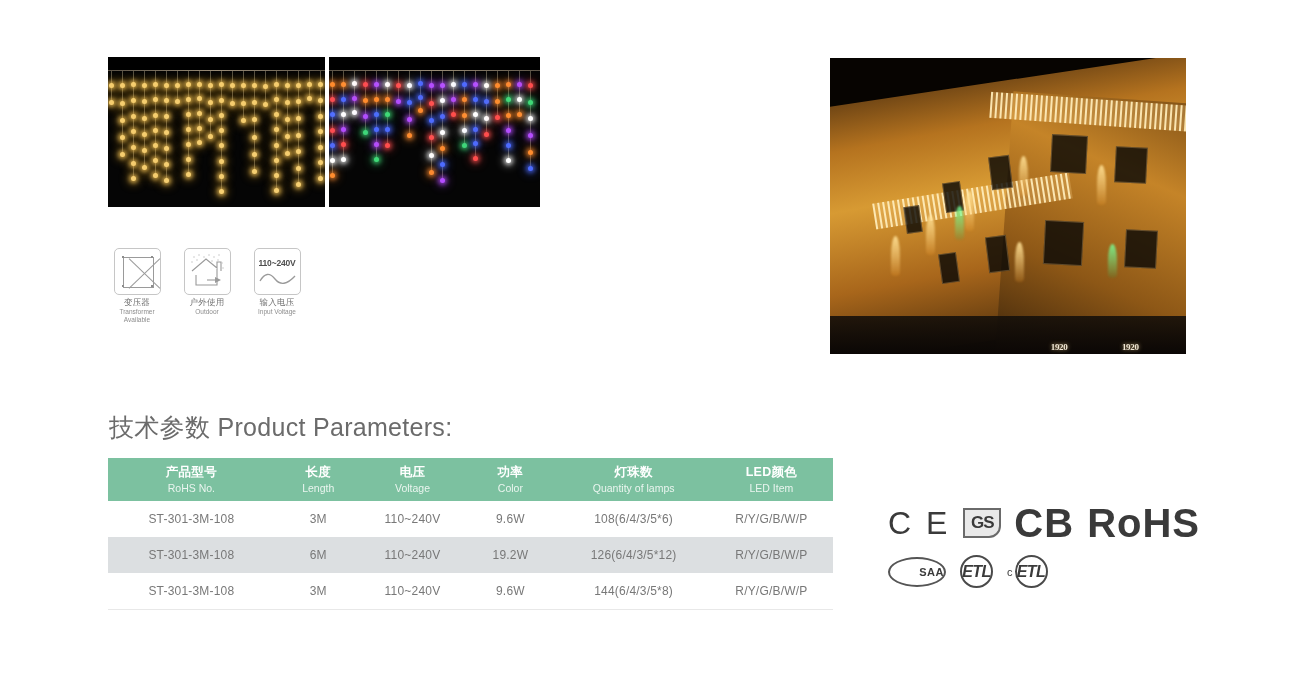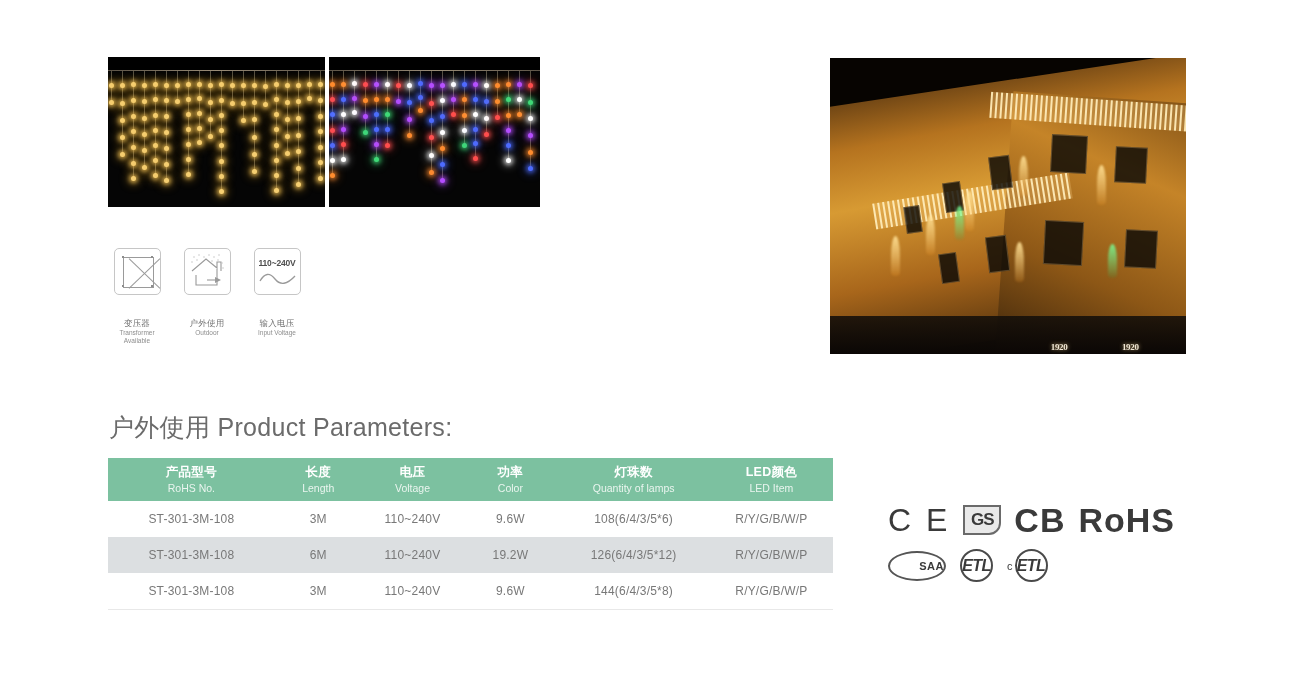--- a/index.html
+++ b/index.html
@@ -39,21 +39,21 @@
   }
 
   
   .features { position: absolute; left: 110px; top: 248px; display: flex; gap: 16px; }
   .feature { width: 54px; text-align: center; }
   .fbox {
     width: 47px; height: 47px; margin: 0 auto;
     border: 1px solid #c6c6c6; border-radius: 5px; background: #fff;
     position: relative;
   }
-  .fcap-cn { margin-top: 23px; font-size: 8.5px; color: #6f6f6f; line-height: 1.25; letter-spacing: .2px; }
+  .fcap-cn { margin-top: 2px; font-size: 8.5px; color: #6f6f6f; line-height: 1.25; letter-spacing: .2px; }
   .fcap-en { font-size: 6.5px; color: #8d8d8d; line-height: 1.3; }
 
   
   .xbox { position: absolute; left: 8px; top: 8px; width: 31px; height: 31px; border: 1px solid #9a9a9a; }
   .xbox:before, .xbox:after {
     content: ""; position: absolute; left: -1px; top: 50%; width: 43px; height: 1px;
     background: #9a9a9a; transform-origin: center;
   }
   .xbox:before { transform: rotate(44deg); }
   .xbox:after  { transform: rotate(-44deg); }
@@ -131,21 +131,21 @@
     letter-spacing: .2px; white-space: nowrap;
   }
   .tbl tbody tr.alt td { background: #dcdfe1; }
   .tbl tbody tr:last-child td { border-bottom: 1px solid #e8e8e8; }
 
   
   .certs { position: absolute; left: 888px; top: 503px; }
   .cert-row { display: flex; align-items: center; }
   .cert-row.r1 { gap: 13px; }
   .cert-row.r2 { gap: 14px; margin-top: 12px; }
-  .cert-txt { font-size: 34px; font-weight: bold; color: #3a3a3a; letter-spacing: 1px; line-height: 1; }
+  .cert-txt { font-size: 40px; font-weight: bold; color: #3a3a3a; letter-spacing: 1px; line-height: 1; }
   .cert-ce { font-size: 32px; font-weight: 300; color: #3a3a3a; letter-spacing: 3px; line-height: 1; }
   .gs-box {
     width: 38px; height: 30px; border: 2px solid #6a6a6a; border-radius: 0 0 12px 0;
     background: #e9e9e9; position: relative; display: flex; align-items: center; justify-content: center;
   }
   .gs-box span { font-size: 17px; font-weight: bold; color: #3a3a3a; letter-spacing: -1px; }
   .saa {
     width: 58px; height: 30px; border: 2px solid #555; border-radius: 50%;
     display: flex; align-items: center; justify-content: flex-end; position: relative;
   }
@@ -490,21 +490,21 @@
     <div class="uplight" style="left:52%;top:62%"></div>
     <div class="uplight" style="left:17%;top:60%"></div>
     <div class="greenlight" style="left:35%;top:50%"></div>
     <div class="greenlight" style="left:78%;top:63%"></div>
 
     <div class="ground"></div>
     <div class="sign" style="left:62%">1920</div>
     <div class="sign" style="left:82%">1920</div>
   </div>
 
-  <div class="sec-title">户外使用 Product Parameters:</div>
+  <div class="sec-title">技术参数 Product Parameters:</div>
 
   <table class="tbl">
     <thead>
       <tr>
         <th style="width:23%">
           <span class="th-cn">产品型号</span>
           <span class="th-en">RoHS No.</span>
         </th>
         <th style="width:12%">
           <span class="th-cn">长度</span>

